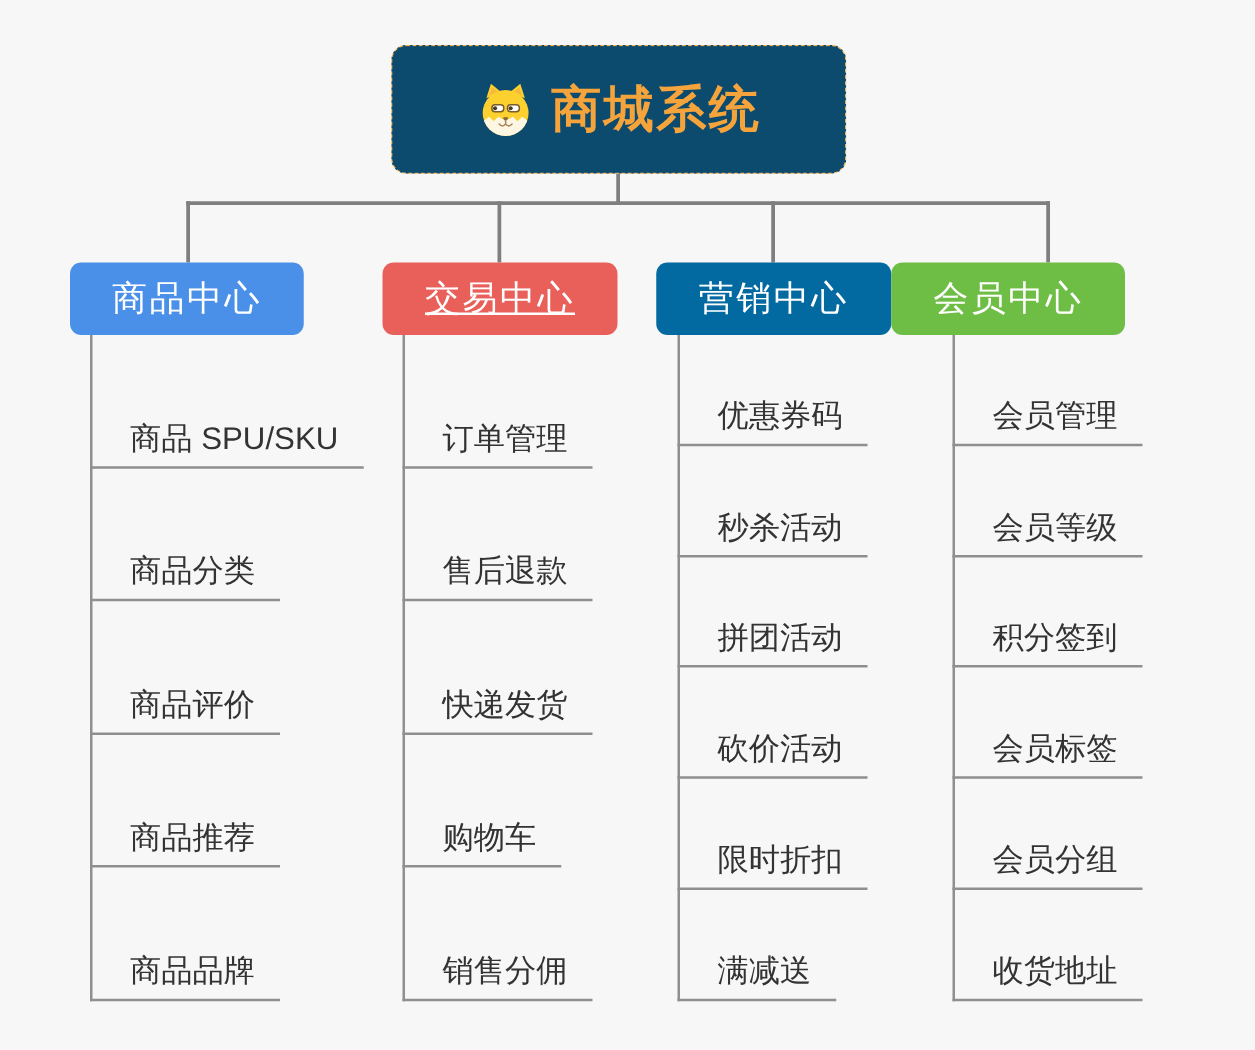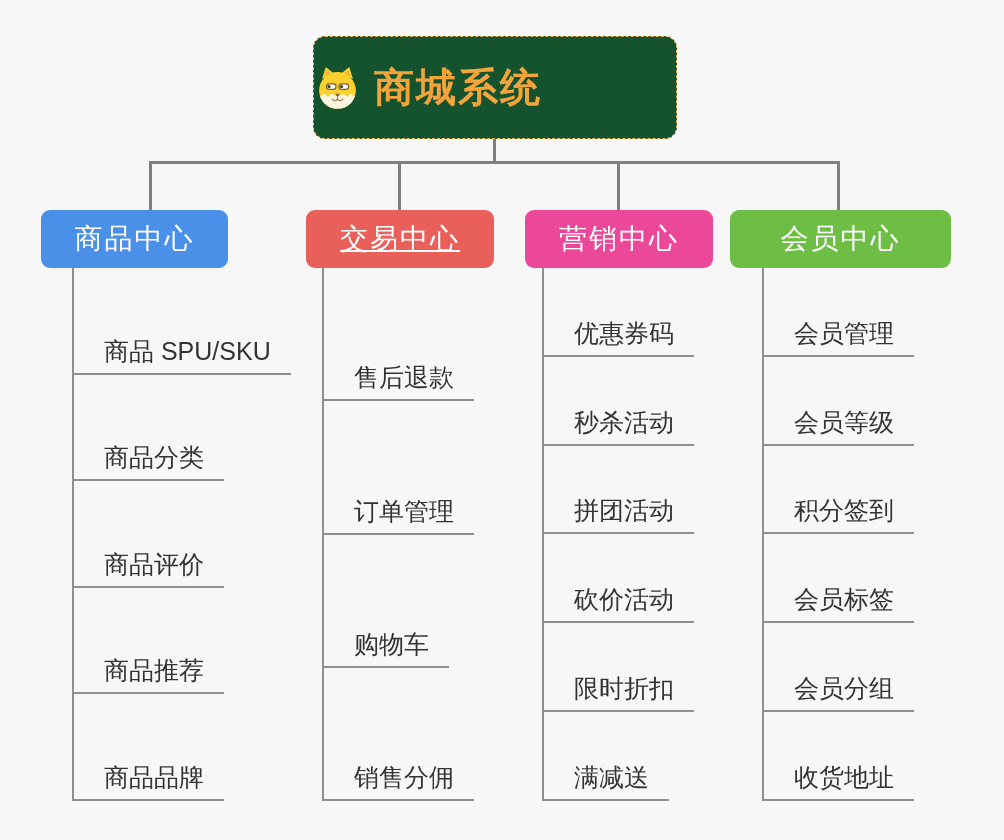--- a/index.html
+++ b/index.html
@@ -9,28 +9,27 @@
     font-family: "Liberation Sans", "DejaVu Sans", sans-serif;
     overflow: hidden;
     position: relative;
   }
   #stage { position: absolute; left: 0; top: 0; width: 1004px; height: 840px; }
 
   
   .root-node {
     position: absolute;
     left: 313px; top: 36px; width: 364px; height: 103px;
-    background: #14532d;
+    background: #0c4a6e;
     border: 1px dashed #f2b14e;
     border-radius: 12px;
     box-sizing: border-box;
-    display: flex; align-items: center; 
+    display: flex; align-items: center; justify-content: center;
     gap: 13px;
     cursor: default;
-    font-family: Liberation Serif, serif;
   }
   .root-title {
     color: #f5a43b;
     font-size: 40px;
     font-weight: 700;
     letter-spacing: 2px;
     line-height: 1;
     white-space: nowrap;
   }
   .root-icon { width: 47px; height: 47px; flex: 0 0 auto; }
@@ -51,24 +50,24 @@
     border-radius: 9px;
     display: flex; align-items: center; justify-content: center;
     color: #ffffff;
     font-size: 28px;
     font-weight: 500;
     letter-spacing: 2px;
     box-sizing: border-box;
     cursor: default;
     white-space: nowrap;
   }
-  .branch-box.b1 { left: 41px;  width: 187px; }
+  .branch-box.b1 { left: 56px;  width: 187px; }
   .branch-box.b2 { left: 306px; width: 188px; }
   .branch-box.b3 { left: 525px; width: 188px; }
-  .branch-box.b4 { left: 730px; width: 221px; }
+  .branch-box.b4 { left: 713px; width: 187px; }
 
   
   .children {
     position: absolute; top: 268px; height: 533px;
     border-left: 2px solid #8f8f8f;
     display: flex; flex-direction: column;
     box-sizing: border-box;
   }
   .children.c1 { left: 72px; }
   .children.c2 { left: 322px; }
@@ -129,21 +128,21 @@
 
   <div class="conn conn-root-drop"></div>
   <div class="conn conn-h"></div>
   <div class="conn conn-drop d1"></div>
   <div class="conn conn-drop d2"></div>
   <div class="conn conn-drop d3"></div>
   <div class="conn conn-drop d4"></div>
 
   <div class="branch-box b1" style="background-color: rgb(74, 143, 232);">商品中心</div>
   <div class="branch-box b2" style="background-color: rgb(233, 95, 89); text-decoration: underline;">交易中心</div>
-  <div class="branch-box b3" style="background-color: #ec4899;">营销中心</div>
+  <div class="branch-box b3" style="background-color: #0369a1;">营销中心</div>
   <div class="branch-box b4" style="background-color: rgb(110, 190, 70);">会员中心</div>
 
   <div class="children c1">
     <div class="child-row">
         <span class="leaf">商品 SPU/SKU</span>
       </div>
     <div class="child-row">
         <span class="leaf">商品分类</span>
       </div>
     <div class="child-row">
@@ -152,24 +151,27 @@
     <div class="child-row">
         <span class="leaf">商品推荐</span>
       </div>
     <div class="child-row">
         <span class="leaf">商品品牌</span>
       </div>
   </div>
 
   <div class="children c2">
     <div class="child-row">
+        <span class="leaf">订单管理</span>
+      </div>
+    <div class="child-row">
         <span class="leaf">售后退款</span>
       </div>
     <div class="child-row">
-        <span class="leaf">订单管理</span>
+        <span class="leaf">快递发货</span>
       </div>
     <div class="child-row">
         <span class="leaf">购物车</span>
       </div>
     <div class="child-row">
         <span class="leaf">销售分佣</span>
       </div>
   </div>
 
   <div class="children c4">

